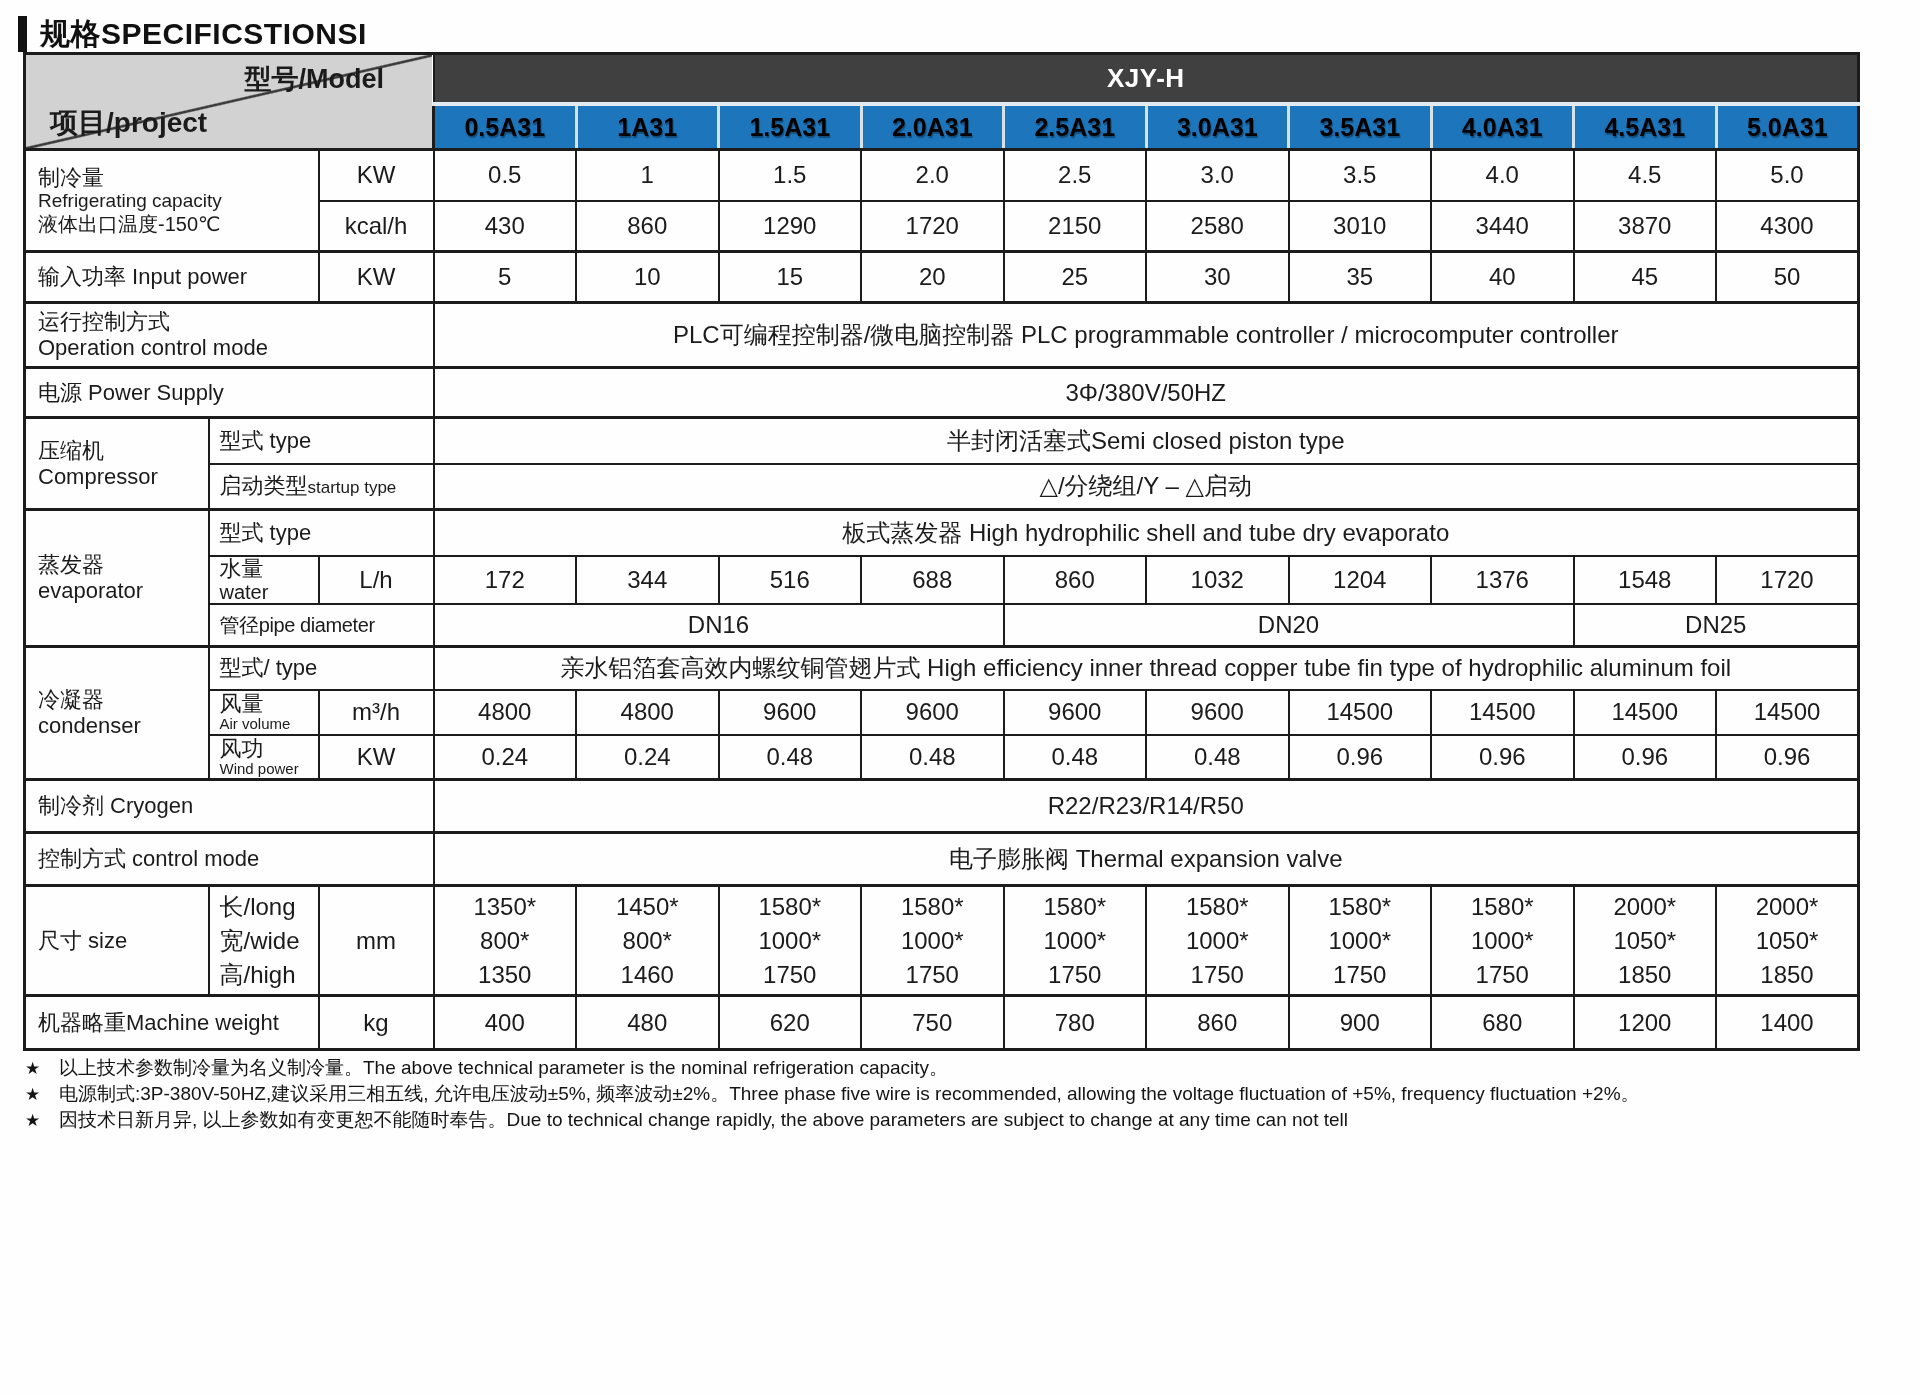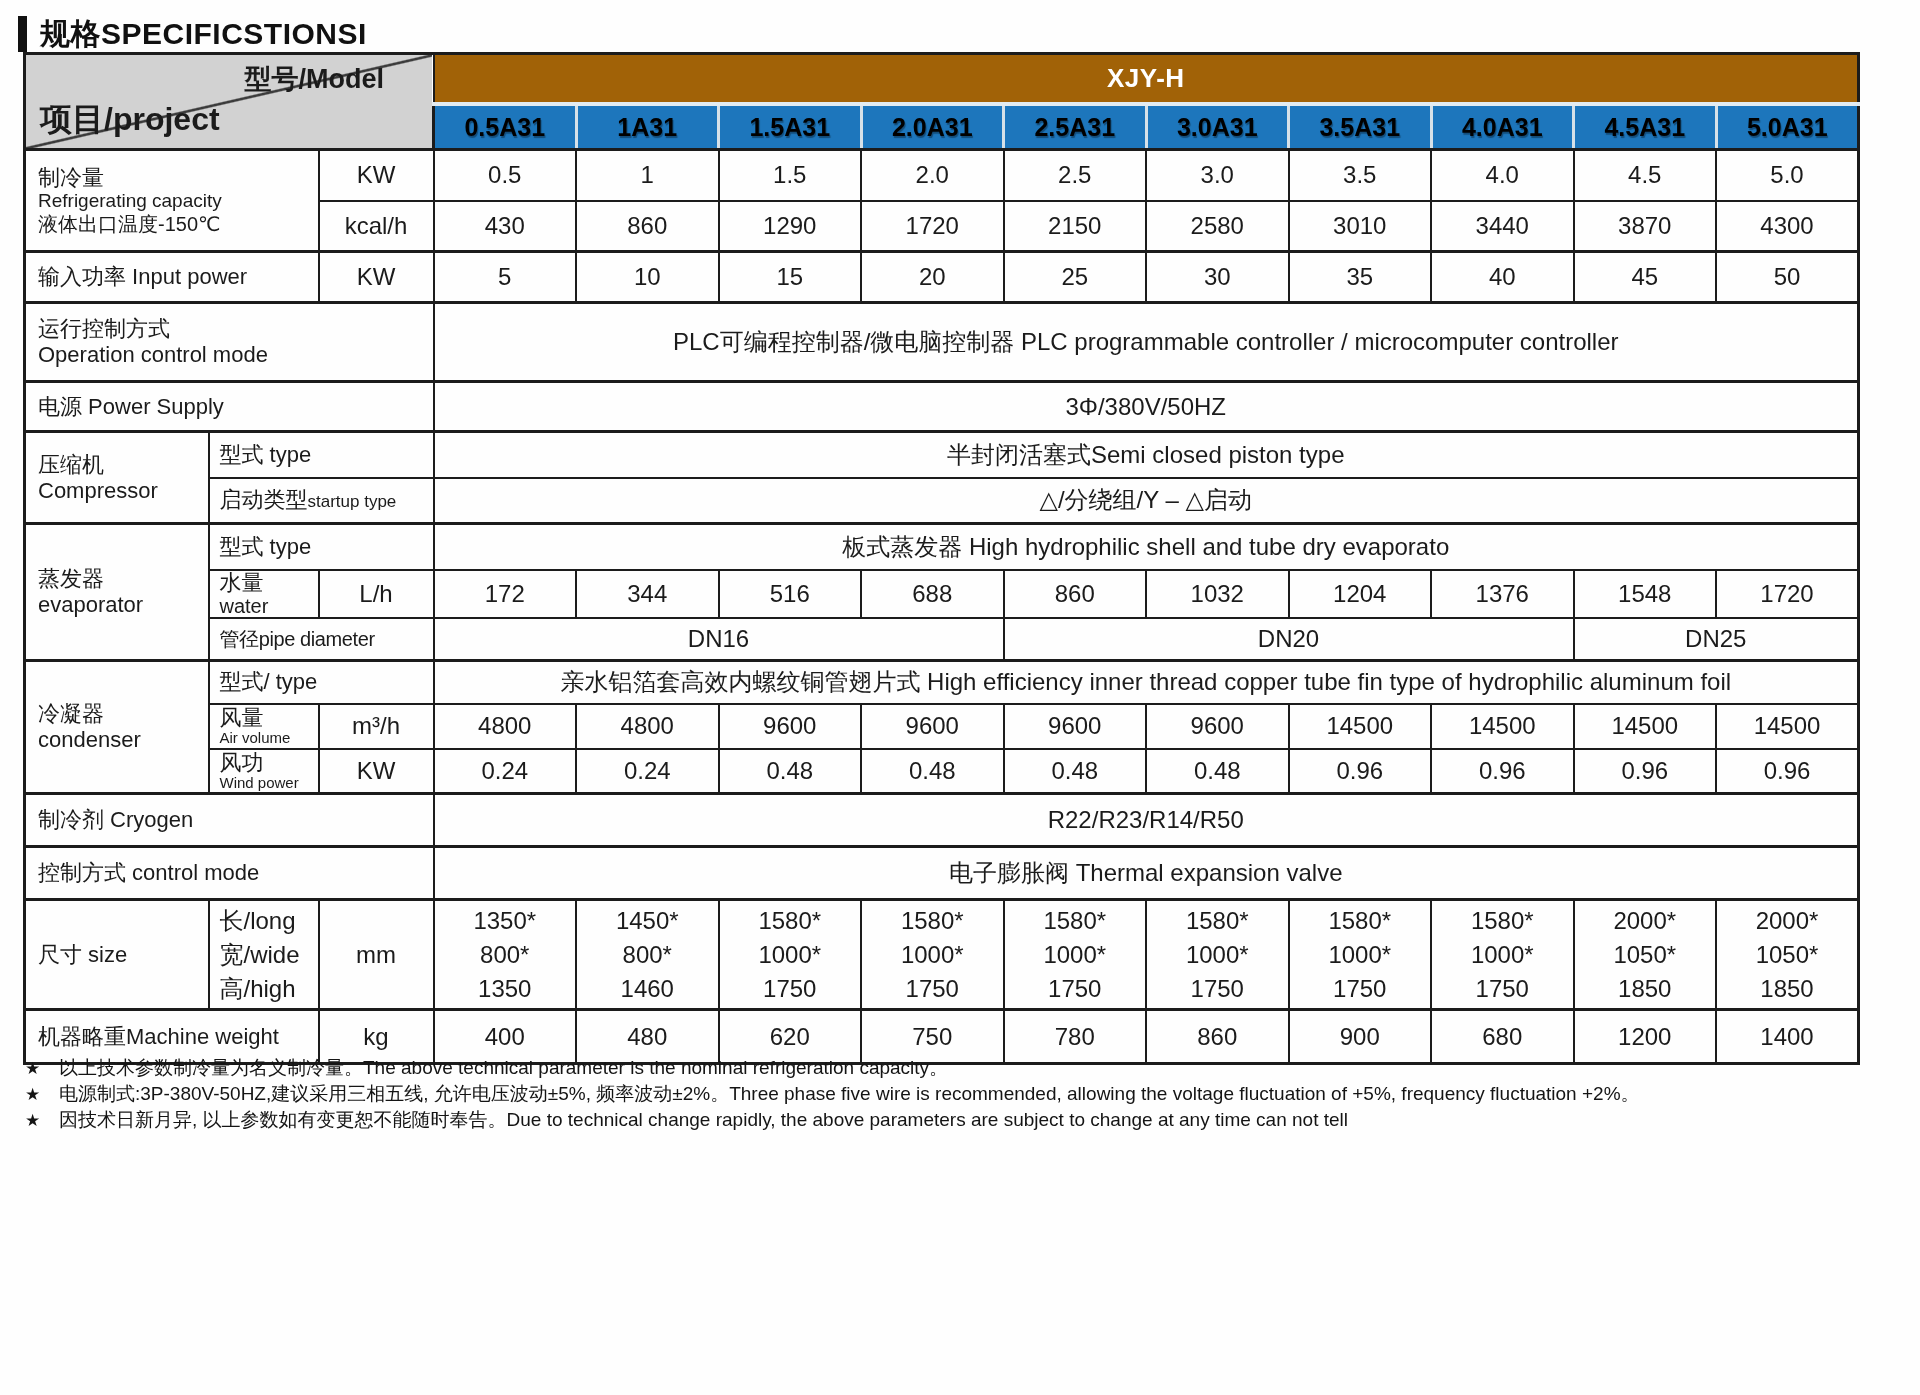--- a/index.html
+++ b/index.html
@@ -25,23 +25,23 @@
 
   
   td.corner { background:#d2d2d2; padding:0; }
   .corner-in {
     position:relative; width:100%; height:93px;
     background-image:linear-gradient(to bottom right,
       rgba(0,0,0,0) calc(50% - 1.6px), #3c3c3c calc(50% - .3px),
       #3c3c3c calc(50% + 1.0px), rgba(0,0,0,0) calc(50% + 2.3px));
   }
   .c-tr { position:absolute; top:6px; right:48px; font-size:27px; font-weight:bold; }
-  .c-bl { position:absolute; bottom:6px; left:14px; font-size:32px; font-weight:bold; }
+  .c-bl { position:absolute; bottom:6px; left:24px; font-size:28px; font-weight:bold; }
   td.series {
-    background:#a16207; color:#fff; font-weight:bold; font-size:26px;
+    background:#404040; color:#fff; font-weight:bold; font-size:26px;
     border-bottom:4px solid #e2ebf1; letter-spacing:.5px;
   }
   td.model {
     background:#1d76bc; color:#000000; font-weight:bold; font-size:25px;
     border-left:3px solid #d7e1e8; border-right:3px solid #d7e1e8;
     border-bottom:3px solid #1c1c1c;
     text-shadow:1px 1.5px 1px rgba(0,0,0,.35);
   }
   td.model:first-child { border-left:3px solid #1c1c1c; }
   td.model:last-child  { border-right:3px solid #1c1c1c; }
@@ -155,21 +155,21 @@
           <td class="val">15</td>
           <td class="val">20</td>
           <td class="val">25</td>
           <td class="val">30</td>
           <td class="val">35</td>
           <td class="val">40</td>
           <td class="val">45</td>
           <td class="val">50</td>
     </tr>
 
-    <tr class="grp" style="height:79px">
+    <tr class="grp" style="height:65px">
       <td class="lab" colspan="3">
         <span class="ln">运行控制方式</span>
         <span class="ln">Operation control mode</span>
       </td>
       <td class="wide" colspan="10">PLC可编程控制器/微电脑控制器 PLC programmable controller / microcomputer controller</td>
     </tr>
 
     <tr class="grp" style="height:50px">
       <td class="lab" colspan="3">电源 Power Supply</td>
       <td class="wide" colspan="10">3Φ/380V/50HZ</td>

